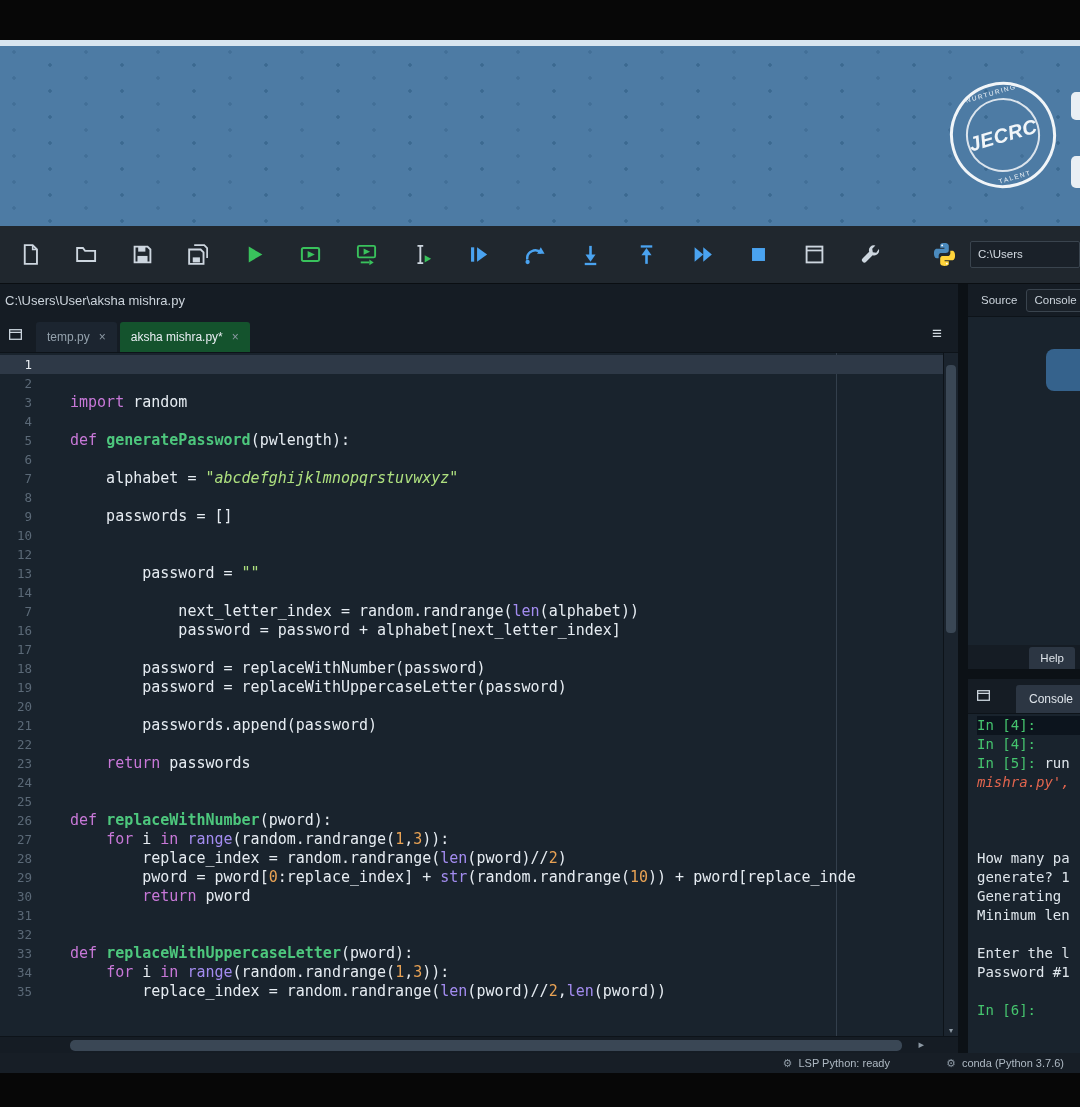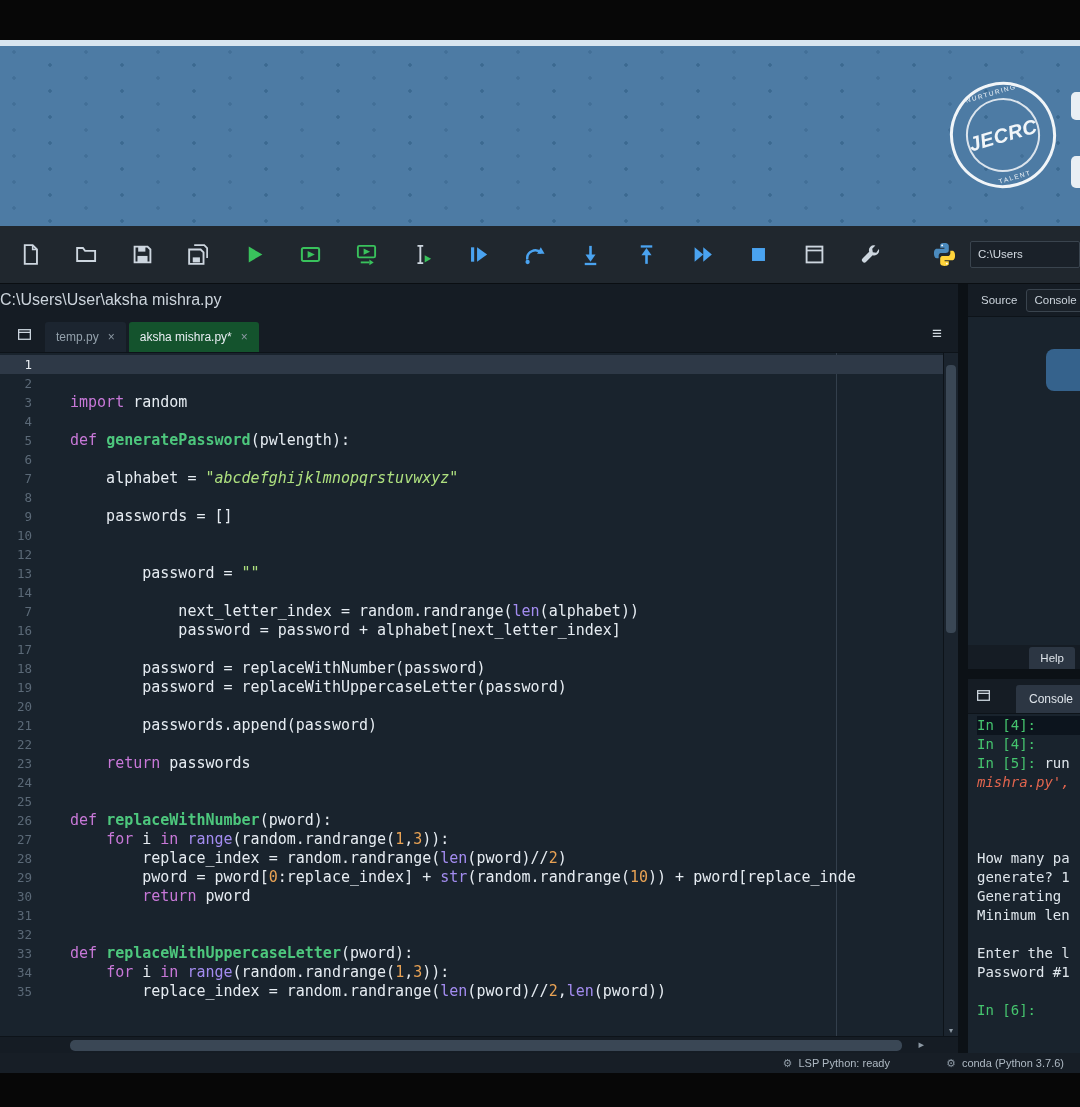--- a/index.html
+++ b/index.html
@@ -23,22 +23,22 @@
 .toolbar-buttons{display:flex;align-items:center}
 .tbtn{width:56px;height:46px;display:flex;align-items:center;justify-content:center;border-radius:4px}
 .ticon{width:23px;height:23px}
 .toolbar-right{margin-left:auto;display:flex;align-items:center;overflow:hidden}
 .py-icon{width:27px;height:27px;margin-right:12px;flex:none}
 .cwd-box{flex:none;width:110px;height:27px;background:#1a2129;border:1px solid #3a444e;border-radius:2px;color:#d6dde4;font-size:11.5px;line-height:25px;padding:0 7px;white-space:nowrap;overflow:hidden}
 .main{flex:1;display:flex;min-height:0}
 .left-col{width:958px;flex:none;display:flex;flex-direction:column;background:#151c24;min-height:0}
 .gap-col{width:10px;flex:none;background:#0c1116}
 .right-col{flex:1;min-width:0;display:flex;flex-direction:column;overflow:hidden;background:#151c24}
-.path-bar{height:32px;flex:none;display:flex;align-items:center;color:#ccd4dc;font-size:16px}
-.tabbar{height:36px;flex:none;display:flex;align-items:flex-end;padding-left:9px;background:#151c24}
+.path-bar{height:32px;flex:none;display:flex;align-items:center;padding-left:5px;color:#ccd4dc;font-size:13px}
+.tabbar{height:36px;flex:none;display:flex;align-items:flex-end;padding-left:0;background:#151c24}
 .pane-btn{width:26px;height:26px;margin:0 8px 5px 2px;display:flex;align-items:center;justify-content:center;align-self:flex-end}
 .picon{width:17px;height:17px}
 .tabs-wrap{display:flex;align-items:flex-end;height:100%}
 .tab{height:30px;display:flex;align-items:center;padding:0 11px;font-size:12px;color:#94a1ac;background:#1c2530;margin-right:3px;border-radius:3px 3px 0 0;white-space:nowrap}
 .tab.active{background:#14532d;color:#e9eef3}
 .tab-close{margin-left:9px;color:#8d99a4;font-size:12px}
 .tab-menu{margin-left:auto;align-self:center;margin-right:16px;color:#d2dae1;font-size:17px}
 .editor{flex:1;min-height:0;display:flex;background:#19232d;border-top:1px solid #0d1319;position:relative}
 .code-area{flex:1;min-width:0;position:relative;padding-top:2px;font:15px/19px "DejaVu Sans Mono","Liberation Mono",monospace;overflow:hidden}
 .edge-line{position:absolute;top:0;bottom:0;left:836px;width:1px;background:#333f4c}

